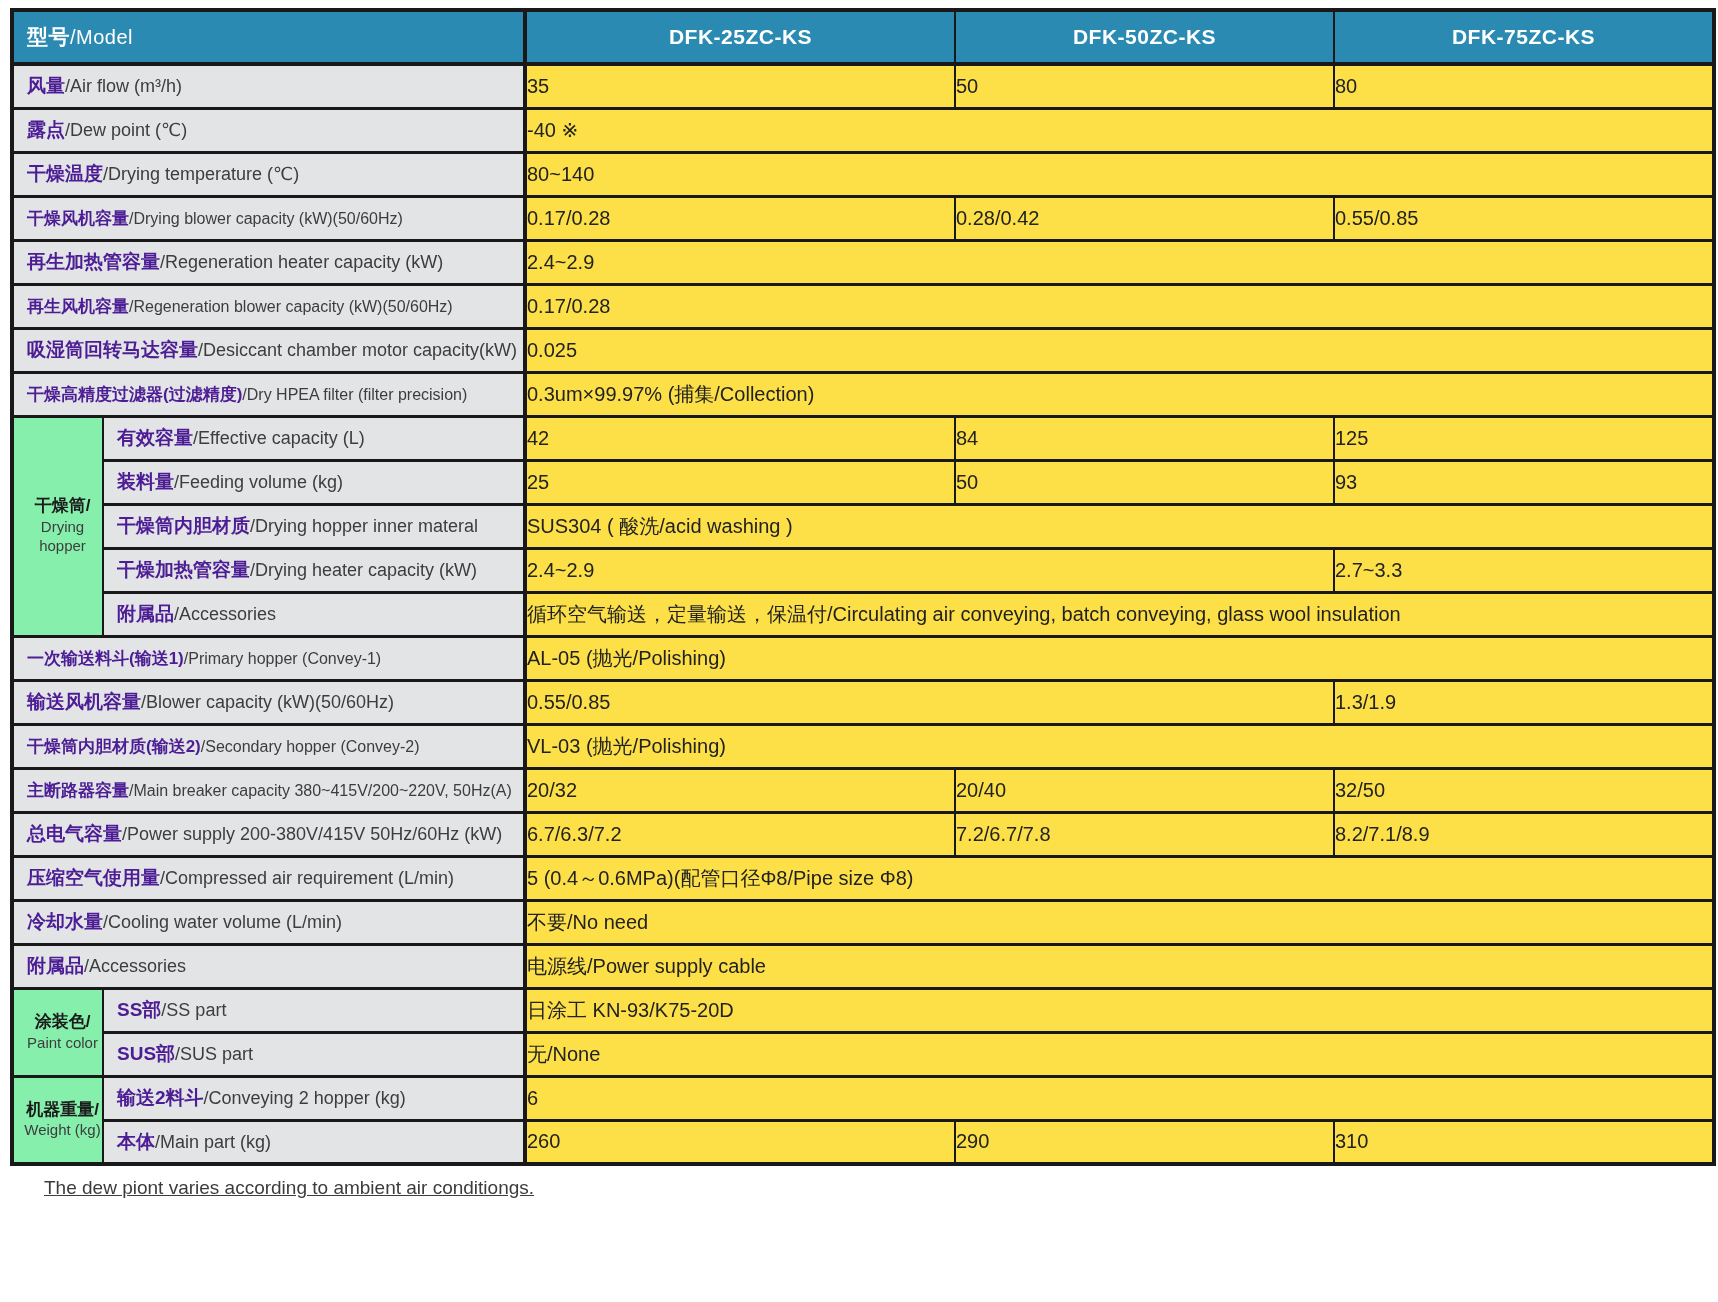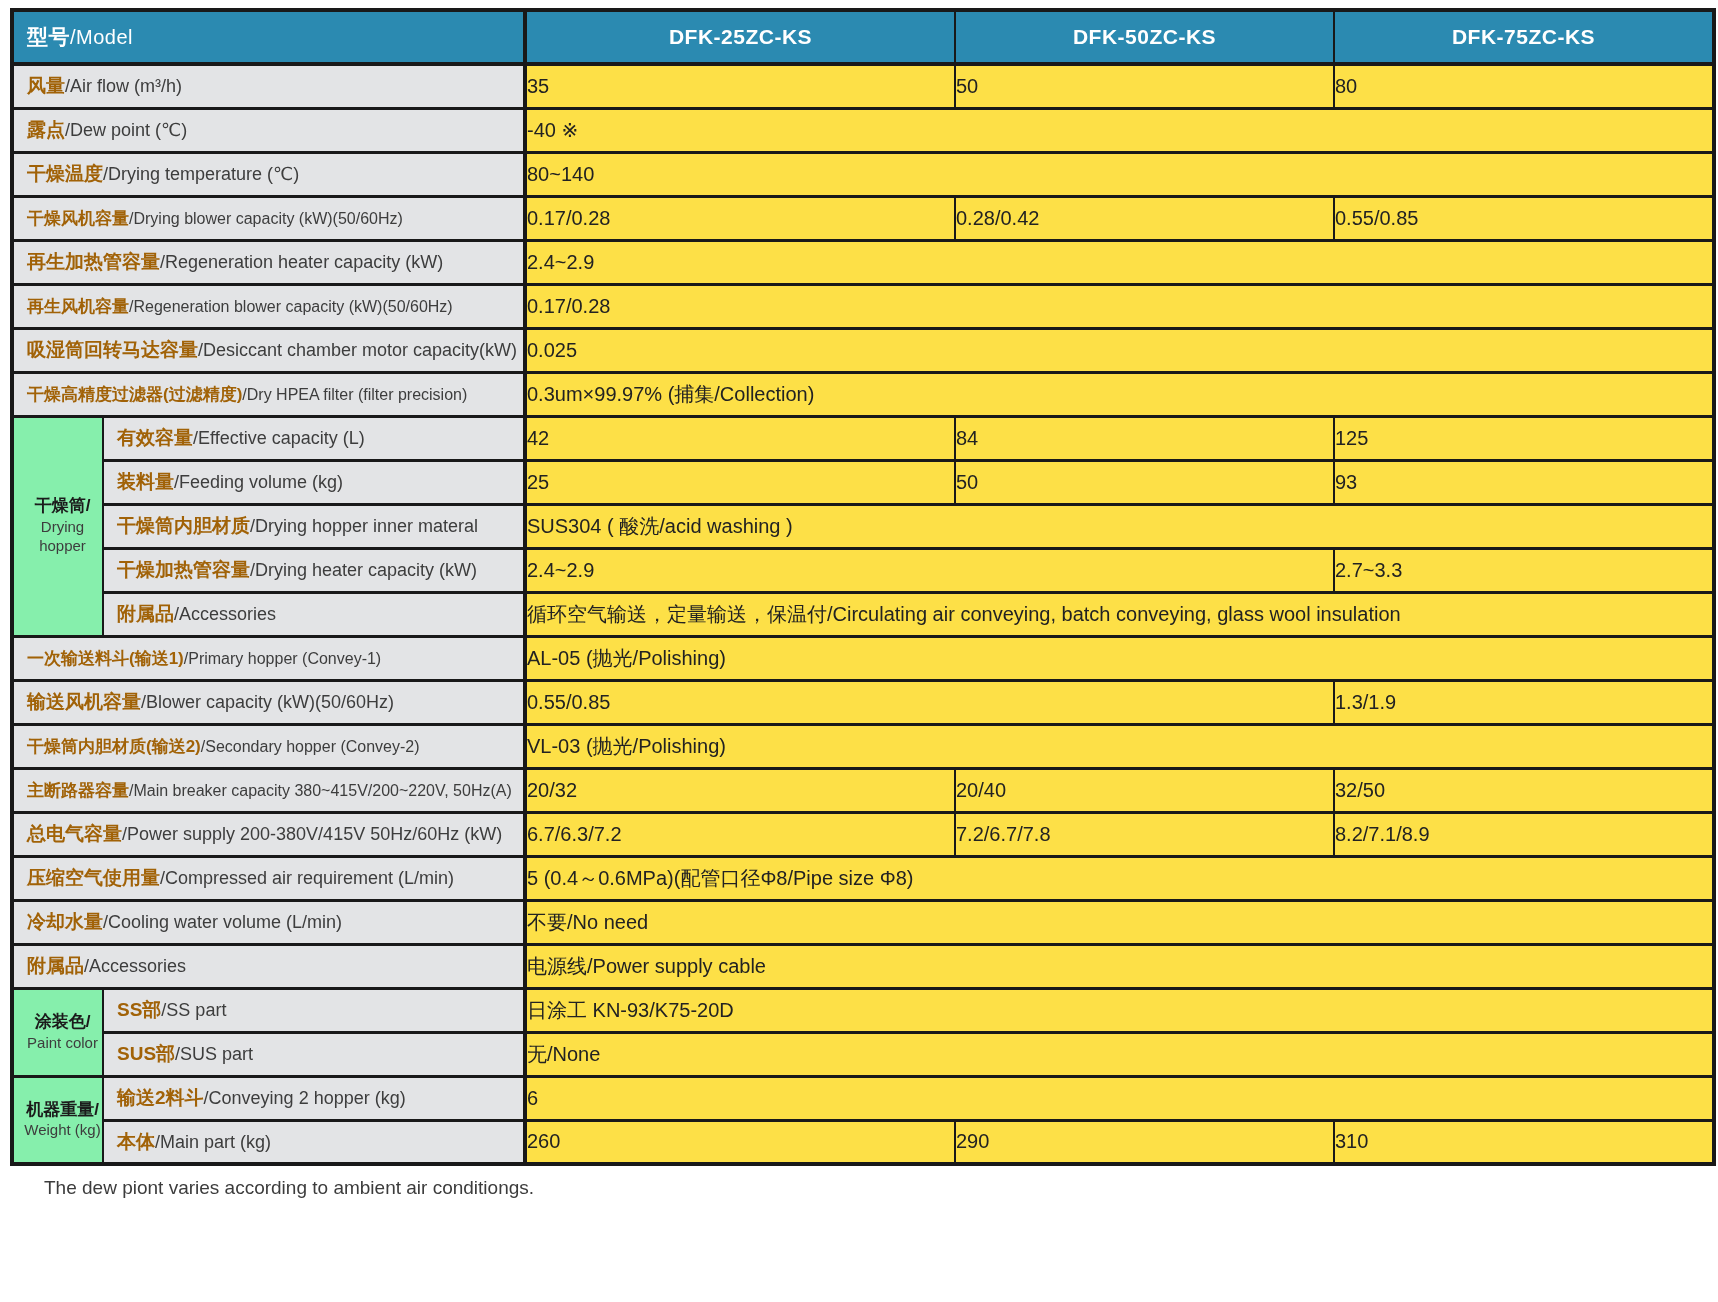--- a/index.html
+++ b/index.html
@@ -41,21 +41,21 @@
   }
   th.model-cell .mzh{font-weight:700;font-size:21px;}
   th.model-cell .men{font-weight:400;font-size:20px;}
   td.lbl{
     background:#e3e4e6;
     text-align:left;
     padding-left:13px;
     white-space:nowrap;
     border-right-width:4px;
   }
-  td.lbl .zh{font-weight:700;font-size:19px;color:#a16207;}
+  td.lbl .zh{font-weight:700;font-size:19px;color:#4c1d95;}
   td.lbl .en{font-weight:400;font-size:18px;color:#3d3d3d;}
   td.lbl.tight .zh{font-size:17px;}
   td.lbl.tight .en{font-size:16px;}
   td.grp{
     background:#86efac;
     text-align:center;
     vertical-align:middle;
     padding-left:9px;
     line-height:1.22;
     border-right-width:2px;
@@ -65,21 +65,21 @@
   td.grp .en{font-weight:400;font-size:15px;color:#3d3d3d;}
   td.val{
     background:#fde047;
     text-align:left;
     font-size:20px;
     color:#222222;
     white-space:nowrap;
   }
   .footnote{margin:11px 0 0 4px;}
   .fn1{font-weight:700;font-size:20px;color:#1b1b1b;}
-  .fn2{font-weight:400;font-size:19px;color:#3c3c3c;margin:5px 8px 0 30px;}
+  .fn2{font-weight:400;font-size:19px;color:#3c3c3c;margin:5px 8px 0 30px;text-decoration:underline;}
 </style>
 </head>
 <body>
 
 <div class="wrap">
   <table class="spec">
     <colgroup>
       <col style="width:91px">
         <col style="width:422px">
       <col style="width:430px">

